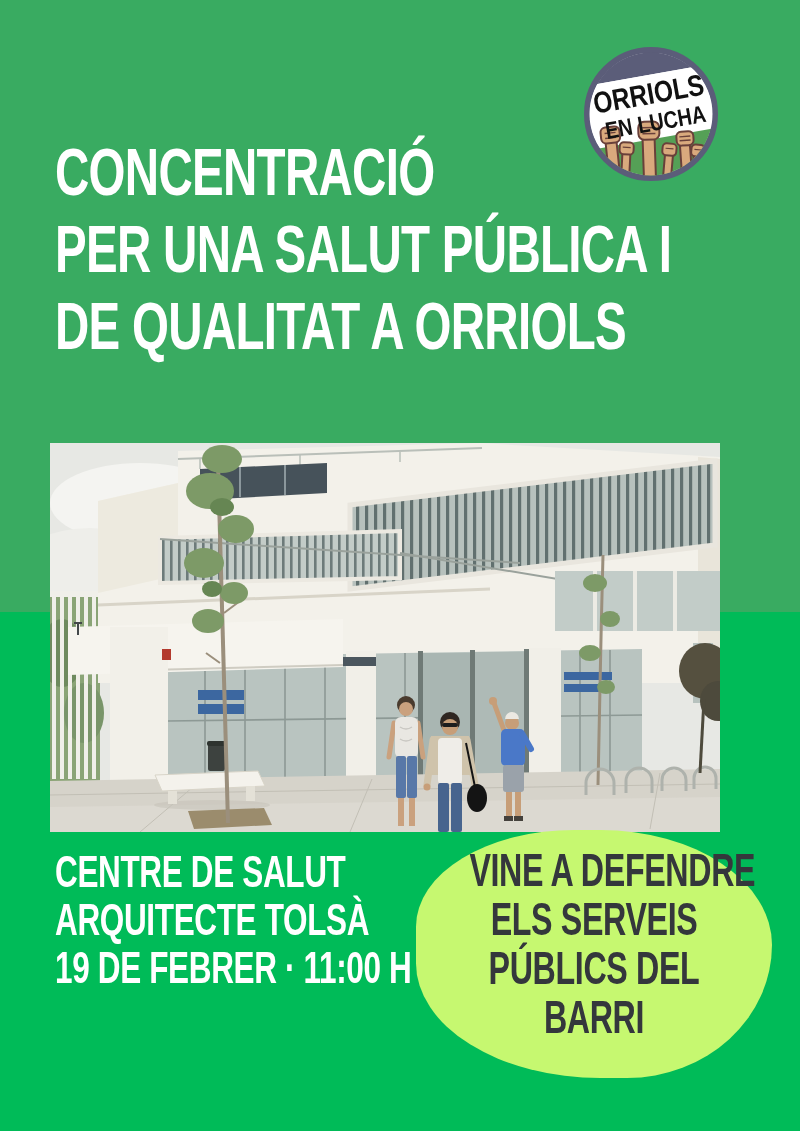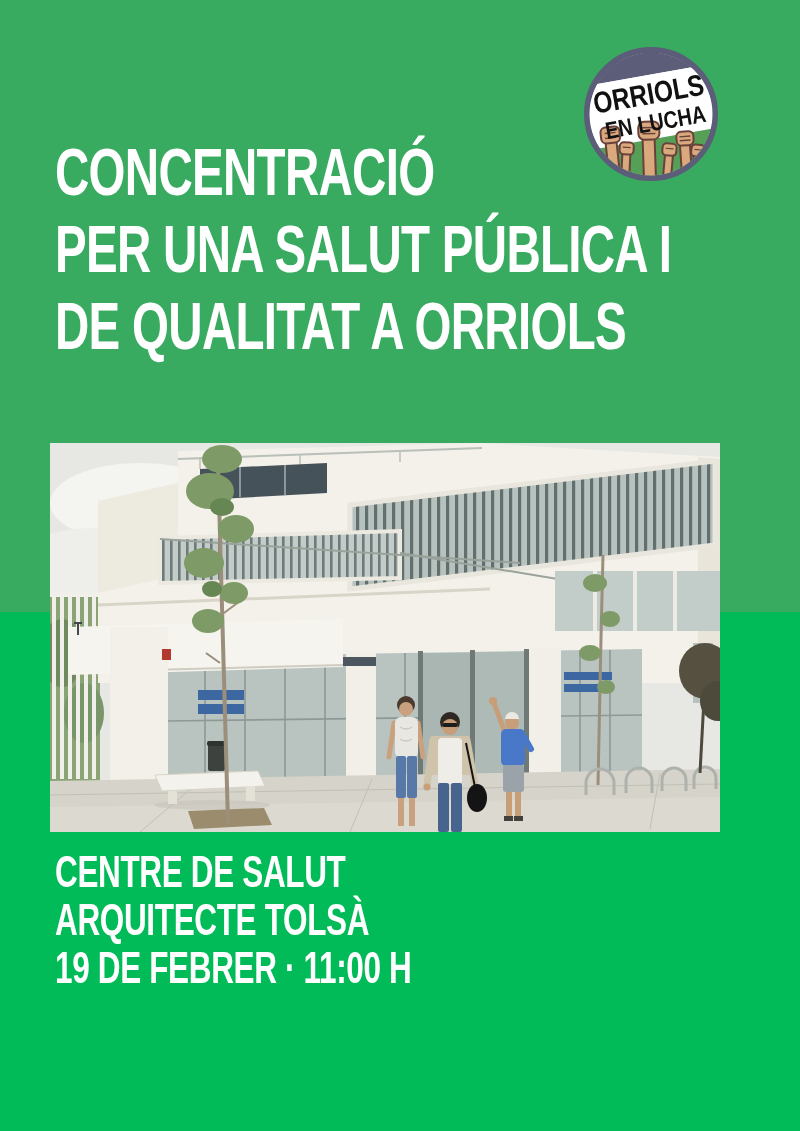--- a/index.html
+++ b/index.html
@@ -288,14 +288,22 @@
       <circle cx="377" cy="344" r="3.5" fill="#c79e78"></circle>
     </g>
   </svg>
 
   <div class="event">
     <span class="line">CENTRE DE SALUT</span>
     <span class="line">ARQUITECTE TOLSÀ</span>
     <span class="line">19 DE FEBRER · 11:00 H</span>
   </div>
 
+  <div class="blob">
+    <div class="blob-text">
+      <span class="line">VINE A DEFENDRE</span>
+      <span class="line">ELS SERVEIS</span>
+      <span class="line">PÚBLICS DEL</span>
+      <span class="line">BARRI</span>
+    </div>
+  </div>
 
 </div>
 
 </body></html>

